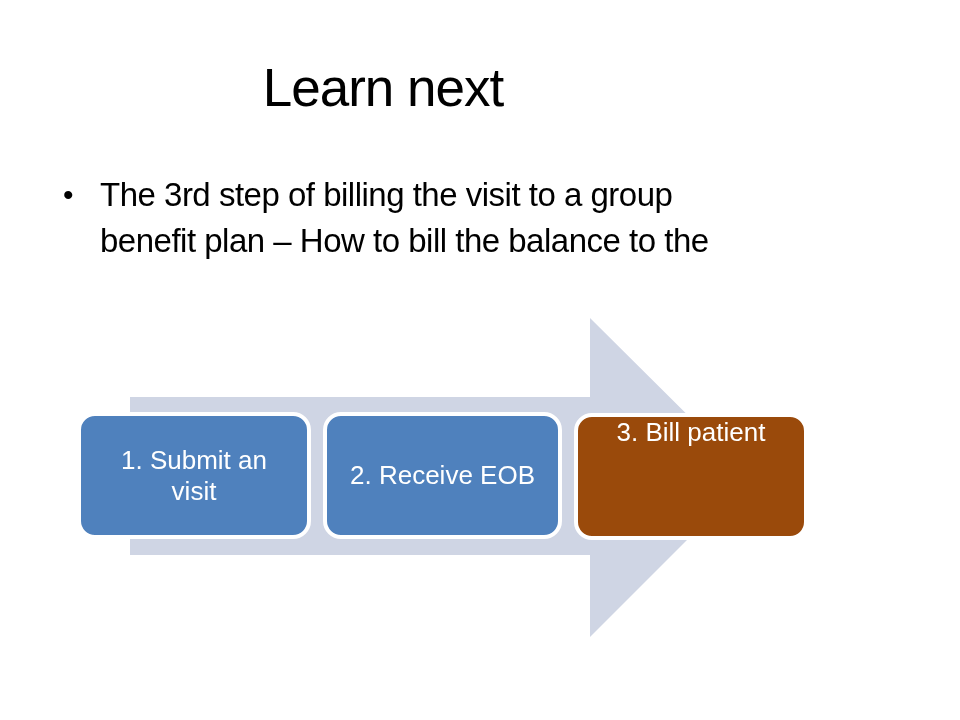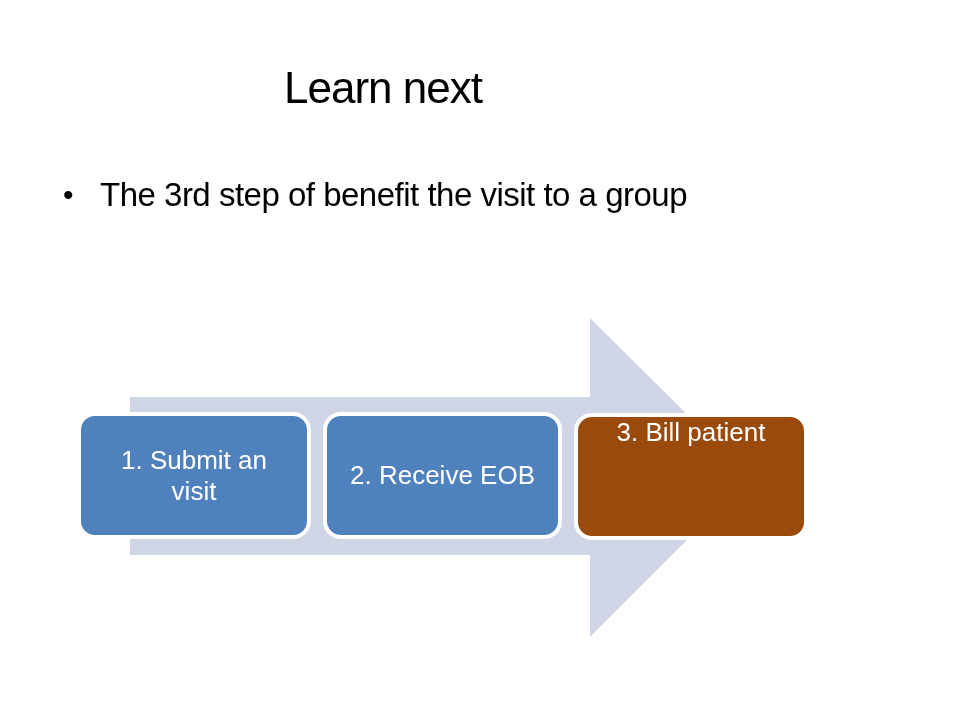--- a/index.html
+++ b/index.html
@@ -15,21 +15,21 @@
     overflow: hidden;
     font-family: "Liberation Sans", sans-serif;
     color: #000000;
   }
   .slide-title {
     position: absolute;
     left: 0;
     top: 58px;
     width: 766px;
     text-align: center;
-    font-size: 44px;
+    font-size: 53px;
     line-height: 60px;
     font-weight: 400;
     letter-spacing: -1px;
     color: #000000;
     white-space: nowrap;
   }
   .bullet-block {
     position: absolute;
     left: 60px;
     top: 172px;
@@ -94,21 +94,22 @@
 </head>
 <body>
 
 <div class="slide">
 
   <div class="slide-title">Learn next</div>
 
   <div class="bullet-block">
     <span class="bullet-marker">•</span>
     <div class="bullet-lines">
-      <div class="bullet-line">The 3rd step of benefit the visit to a group</div>
+      <div class="bullet-line">The 3rd step of billing the visit to a group</div>
+      <div class="bullet-line">benefit plan – How to bill the balance to the</div>
     </div>
   </div>
 
   <div class="diagram">
 
     <svg class="arrow-svg" viewBox="0 0 960 340" xmlns="http://www.w3.org/2000/svg">
       <polygon points="128,82 588,82 588,3 748,162 588,322 588,240 128,240" style="fill: rgb(207, 213, 228);"></polygon>
     </svg>
 
     <div class="step-box step-1" style="background-color: rgb(79, 129, 189);">

